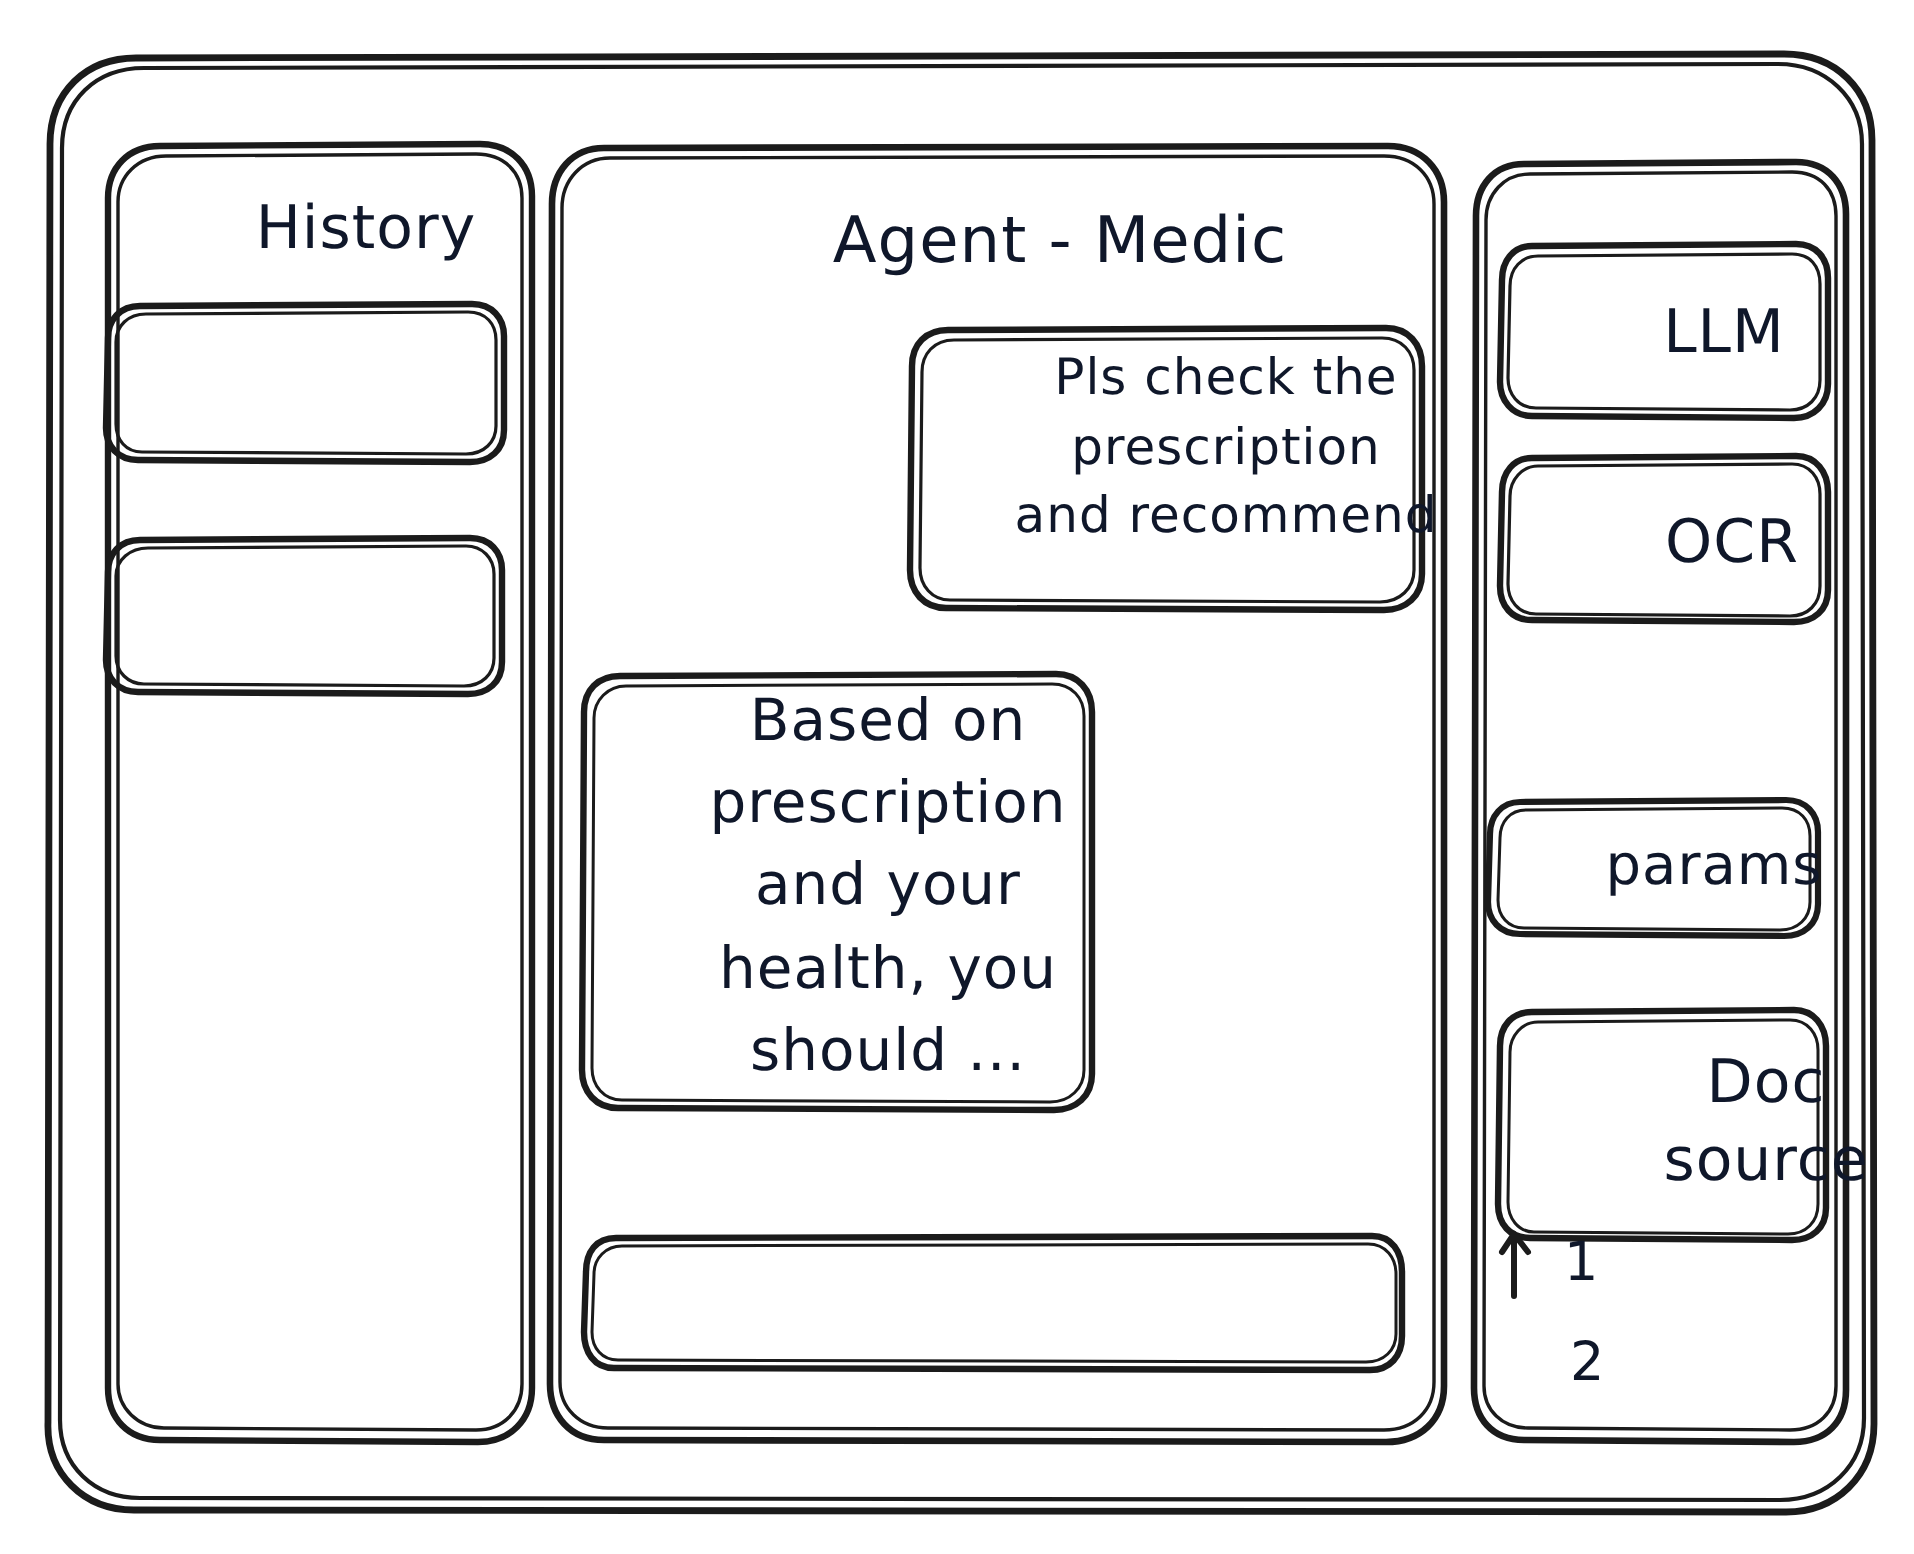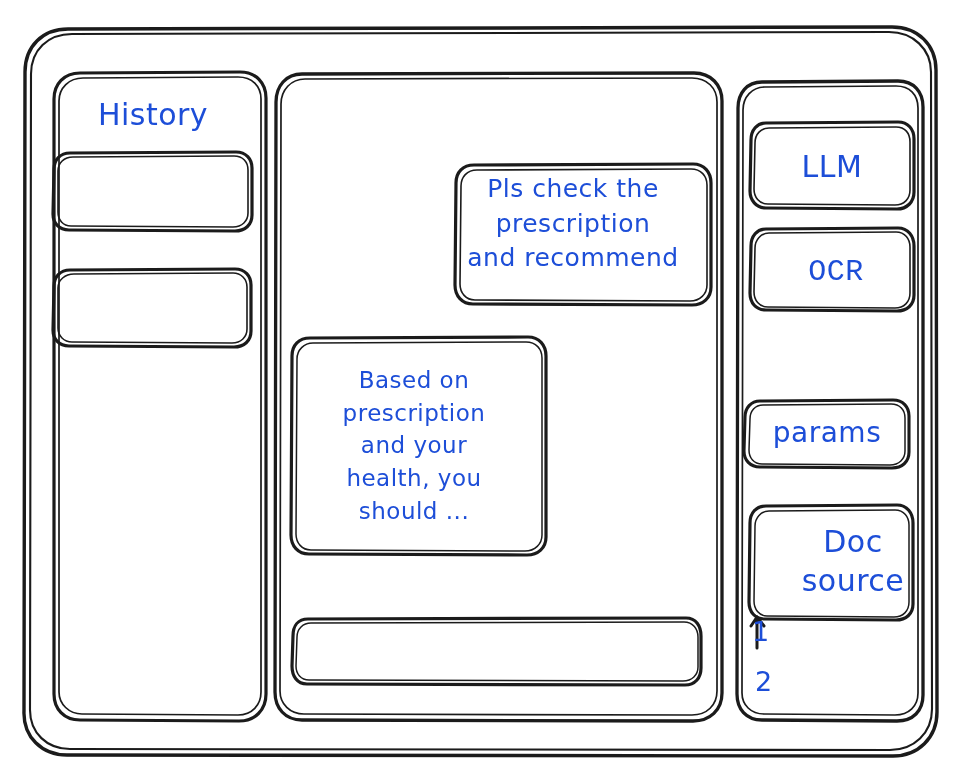--- a/index.html
+++ b/index.html
@@ -17,63 +17,64 @@
   }
   #sketch-layer {
     position: absolute;
     inset: 0;
     width: 957px;
     height: 777px;
     pointer-events: none;
   }
   .label {
     position: absolute;
-    color: #1d4ed8;
+    color: #0f172a;
     font-family: "DejaVu Sans", sans-serif;
     font-weight: 400;
     letter-spacing: 0.5px;
     white-space: pre;
     line-height: 1.28;
     text-align: center;
+    margin-left: 30px;
   }
   .hit {
     position: absolute;
     background: transparent;
   }
   .title-history {
     left: 58px;
     top: 96px;
     width: 190px;
     font-size: 30px;
   }
   .title-agent {
     left: 300px;
     top: 100px;
     width: 400px;
     font-size: 32px;
   }
   .bubble-user-text {
-    left: 452px;
+    left: 462px;
     top: 172px;
     width: 242px;
     font-size: 25px;
     line-height: 1.38;
   }
   .bubble-assistant-text {
     left: 300px;
-    top: 364px;
+    top: 340px;
     width: 228px;
-    font-size: 23px;
+    font-size: 29px;
     line-height: 1.42;
   }
   .tool-label {
     font-size: 30px;
   }
   .tool-llm   { left: 752px; top: 148px; width: 160px; text-align: center; }
-  .tool-ocr   { left: 752px; top: 253px; width: 168px; font-family: Liberation Mono, monospace; }
+  .tool-ocr   { left: 752px; top: 253px; width: 168px; }
   .tool-params{ left: 746px; top: 415px; width: 162px; font-size: 28px; }
   .tool-doc   { left: 772px; top: 522px; width: 162px; line-height: 1.3; }
   .src-num {
     font-size: 27px;
     text-align: left;
     width: 40px;
   }
   .src-1 { left: 752px; top: 615px; }
   .src-2 { left: 755px; top: 665px; }
 </style>
@@ -256,20 +257,21 @@
 
       <path stroke-width="3.0" d="M 757 617 L 757 648 M 757 617 L 751 626 M 757 617 L 764 626"></path>
     </g>
   </svg>
 
   <div class="label title-history">History</div>
   <div class="hit" style="left:53px;top:152px;width:200px;height:80px;"></div>
   <div class="hit" style="left:53px;top:269px;width:199px;height:79px;"></div>
   <div class="hit" style="left:54px;top:72px;width:213px;height:650px;"></div>
 
+  <div class="label title-agent">Agent - Medic</div>
 
   <div class="hit" style="left:455px;top:164px;width:257px;height:142px;"></div>
   <div class="label bubble-user-text">Pls check the
 prescription
 and recommend</div>
 
   <div class="hit" style="left:291px;top:337px;width:256px;height:219px;"></div>
   <div class="label bubble-assistant-text">Based on
 prescription
 and your

